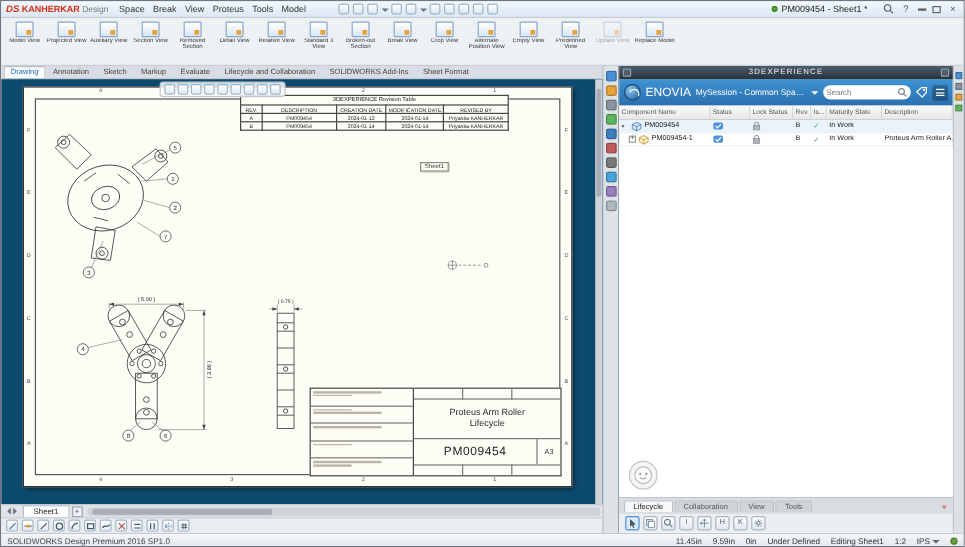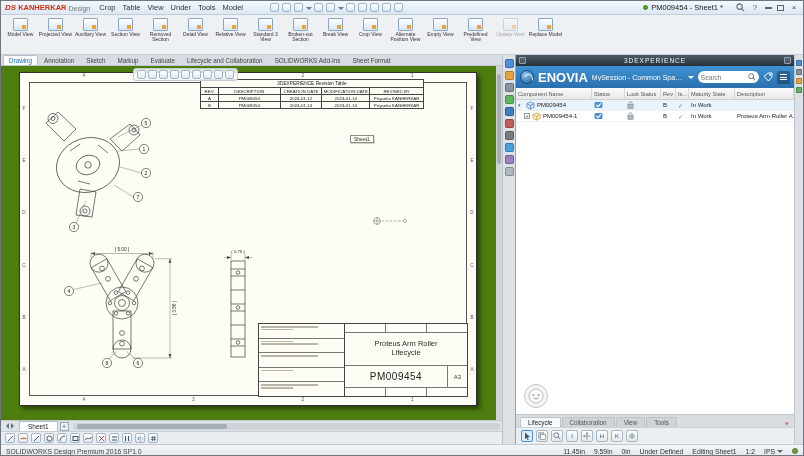--- a/index.html
+++ b/index.html
@@ -41,21 +41,21 @@
 
   
   .main{display:flex;height:389px}
   .left-col{width:502px;display:flex;flex-direction:column}
 
   .cmdtabs{height:11px;background:#d7dde3;display:flex;align-items:flex-end;font-size:6.3px;
            border-bottom:1px solid #c0c7ce;padding-left:2px}
   .ctab{padding:1px 5px;color:#444;cursor:pointer;border:1px solid transparent;border-bottom:none;white-space:nowrap}
   .ctab.active{background:#fbfcfd;color:#1a70c0;border-color:#b7c1cb;border-radius:2px 2px 0 0}
 
-  .drawing-area{flex:1;position:relative;background:#4d7c0f;overflow:hidden}
+  .drawing-area{flex:1;position:relative;background:#0c4a6e;overflow:hidden}
   .headsup{position:absolute;top:2px;left:132px;display:flex;gap:2px;padding:1px 3px;
            background:rgba(248,250,252,.85);border:1px solid #c3cad1;border-radius:3px;z-index:5}
   .hchip{width:9px;height:9px;border:1px solid #9fb4c9;border-radius:2px;background:linear-gradient(#fff,#dde9f4)}
 
   .vscroll{position:absolute;right:0;top:0;bottom:0;width:6px;background:#cfd4d9}
   .vthumb{position:absolute;top:8px;right:1px;width:4px;height:90px;background:#a6adb4;border-radius:2px}
 
   
   .sheet{position:absolute;left:18px;top:6px;width:458px;height:334px;background:#fefdf5;
          border:1px solid #2f2f2f;box-shadow:2.5px 2.5px 4px rgba(0,0,0,.45)}
@@ -134,21 +134,21 @@
                letter-spacing:1px;display:flex;align-items:center;justify-content:center;position:relative}
   .pt-chip{position:absolute;top:2px;width:7px;height:7px;border:1px solid #8fa0af;border-radius:1px;background:rgba(255,255,255,.12)}
   .pt-chip.l{left:3px}.pt-chip.r{right:3px}
 
   .enovia{height:22px;background:linear-gradient(#3f93d4,#2a6fae);display:flex;align-items:center;gap:4px;
           padding:0 4px;color:#fff}
   .compass{width:14px;height:14px;border-radius:50%;background:radial-gradient(circle at 35% 30%,#8ec6f0,#1c5d9b);
            border:1px solid #14497c;position:relative;flex:none}
   .compass::after{content:"";position:absolute;left:3px;top:3px;width:7px;height:7px;border:1.4px solid #fff;
                   border-radius:50%;border-left-color:transparent;border-bottom-color:transparent;transform:rotate(-20deg)}
-  .brand{font-weight:bold;font-size:13px}
+  .brand{font-weight:normal;font-size:10px}
   .session{font-size:7px;white-space:nowrap;overflow:hidden;text-overflow:ellipsis;max-width:92px}
   .caret-down{width:0;height:0;border:3px solid transparent;border-top-color:#fff;margin-top:3px}
   .searchpill{flex:1;height:12px;background:#fff;border-radius:6px;display:flex;align-items:center;padding:0 3px;min-width:60px}
   .searchpill input{flex:1;border:none;outline:none;font-size:6.5px;color:#333;background:transparent;min-width:0}
   .tagicon{flex:none}
   .hamb{width:13px;height:13px;border-radius:2px;background:rgba(0,0,0,.28);display:flex;flex-direction:column;
         align-items:center;justify-content:center;gap:1.5px;flex:none}
   .hamb i{display:block;width:7px;height:1px;background:#fff}
 
   .gridhead{height:12px;display:grid;grid-template-columns:76px 33px 36px 15px 13px 46px 1fr;
@@ -197,24 +197,24 @@
 
 <div class="app">
 
   <div class="titlebar">
     <div class="logo">
       <span class="logo-mark">DS</span>
       <span class="logo-sw">KANHERKAR</span>
       <span class="logo-ed">Design</span>
     </div>
     <div class="menus">
-      <span>Crop</span>
-      <span>Table</span>
+      <span>Space</span>
+      <span>Break</span>
       <span>View</span>
-      <span>Under</span>
+      <span>Proteus</span>
       <span>Tools</span>
       <span>Model</span>
     </div>
     <div class="tbchips">
       <span class="chip"></span>
       <span class="chip"></span>
       <span class="chip"></span>
       <span class="chip dd"></span>
       <span class="chip"></span>
       <span class="chip"></span>

